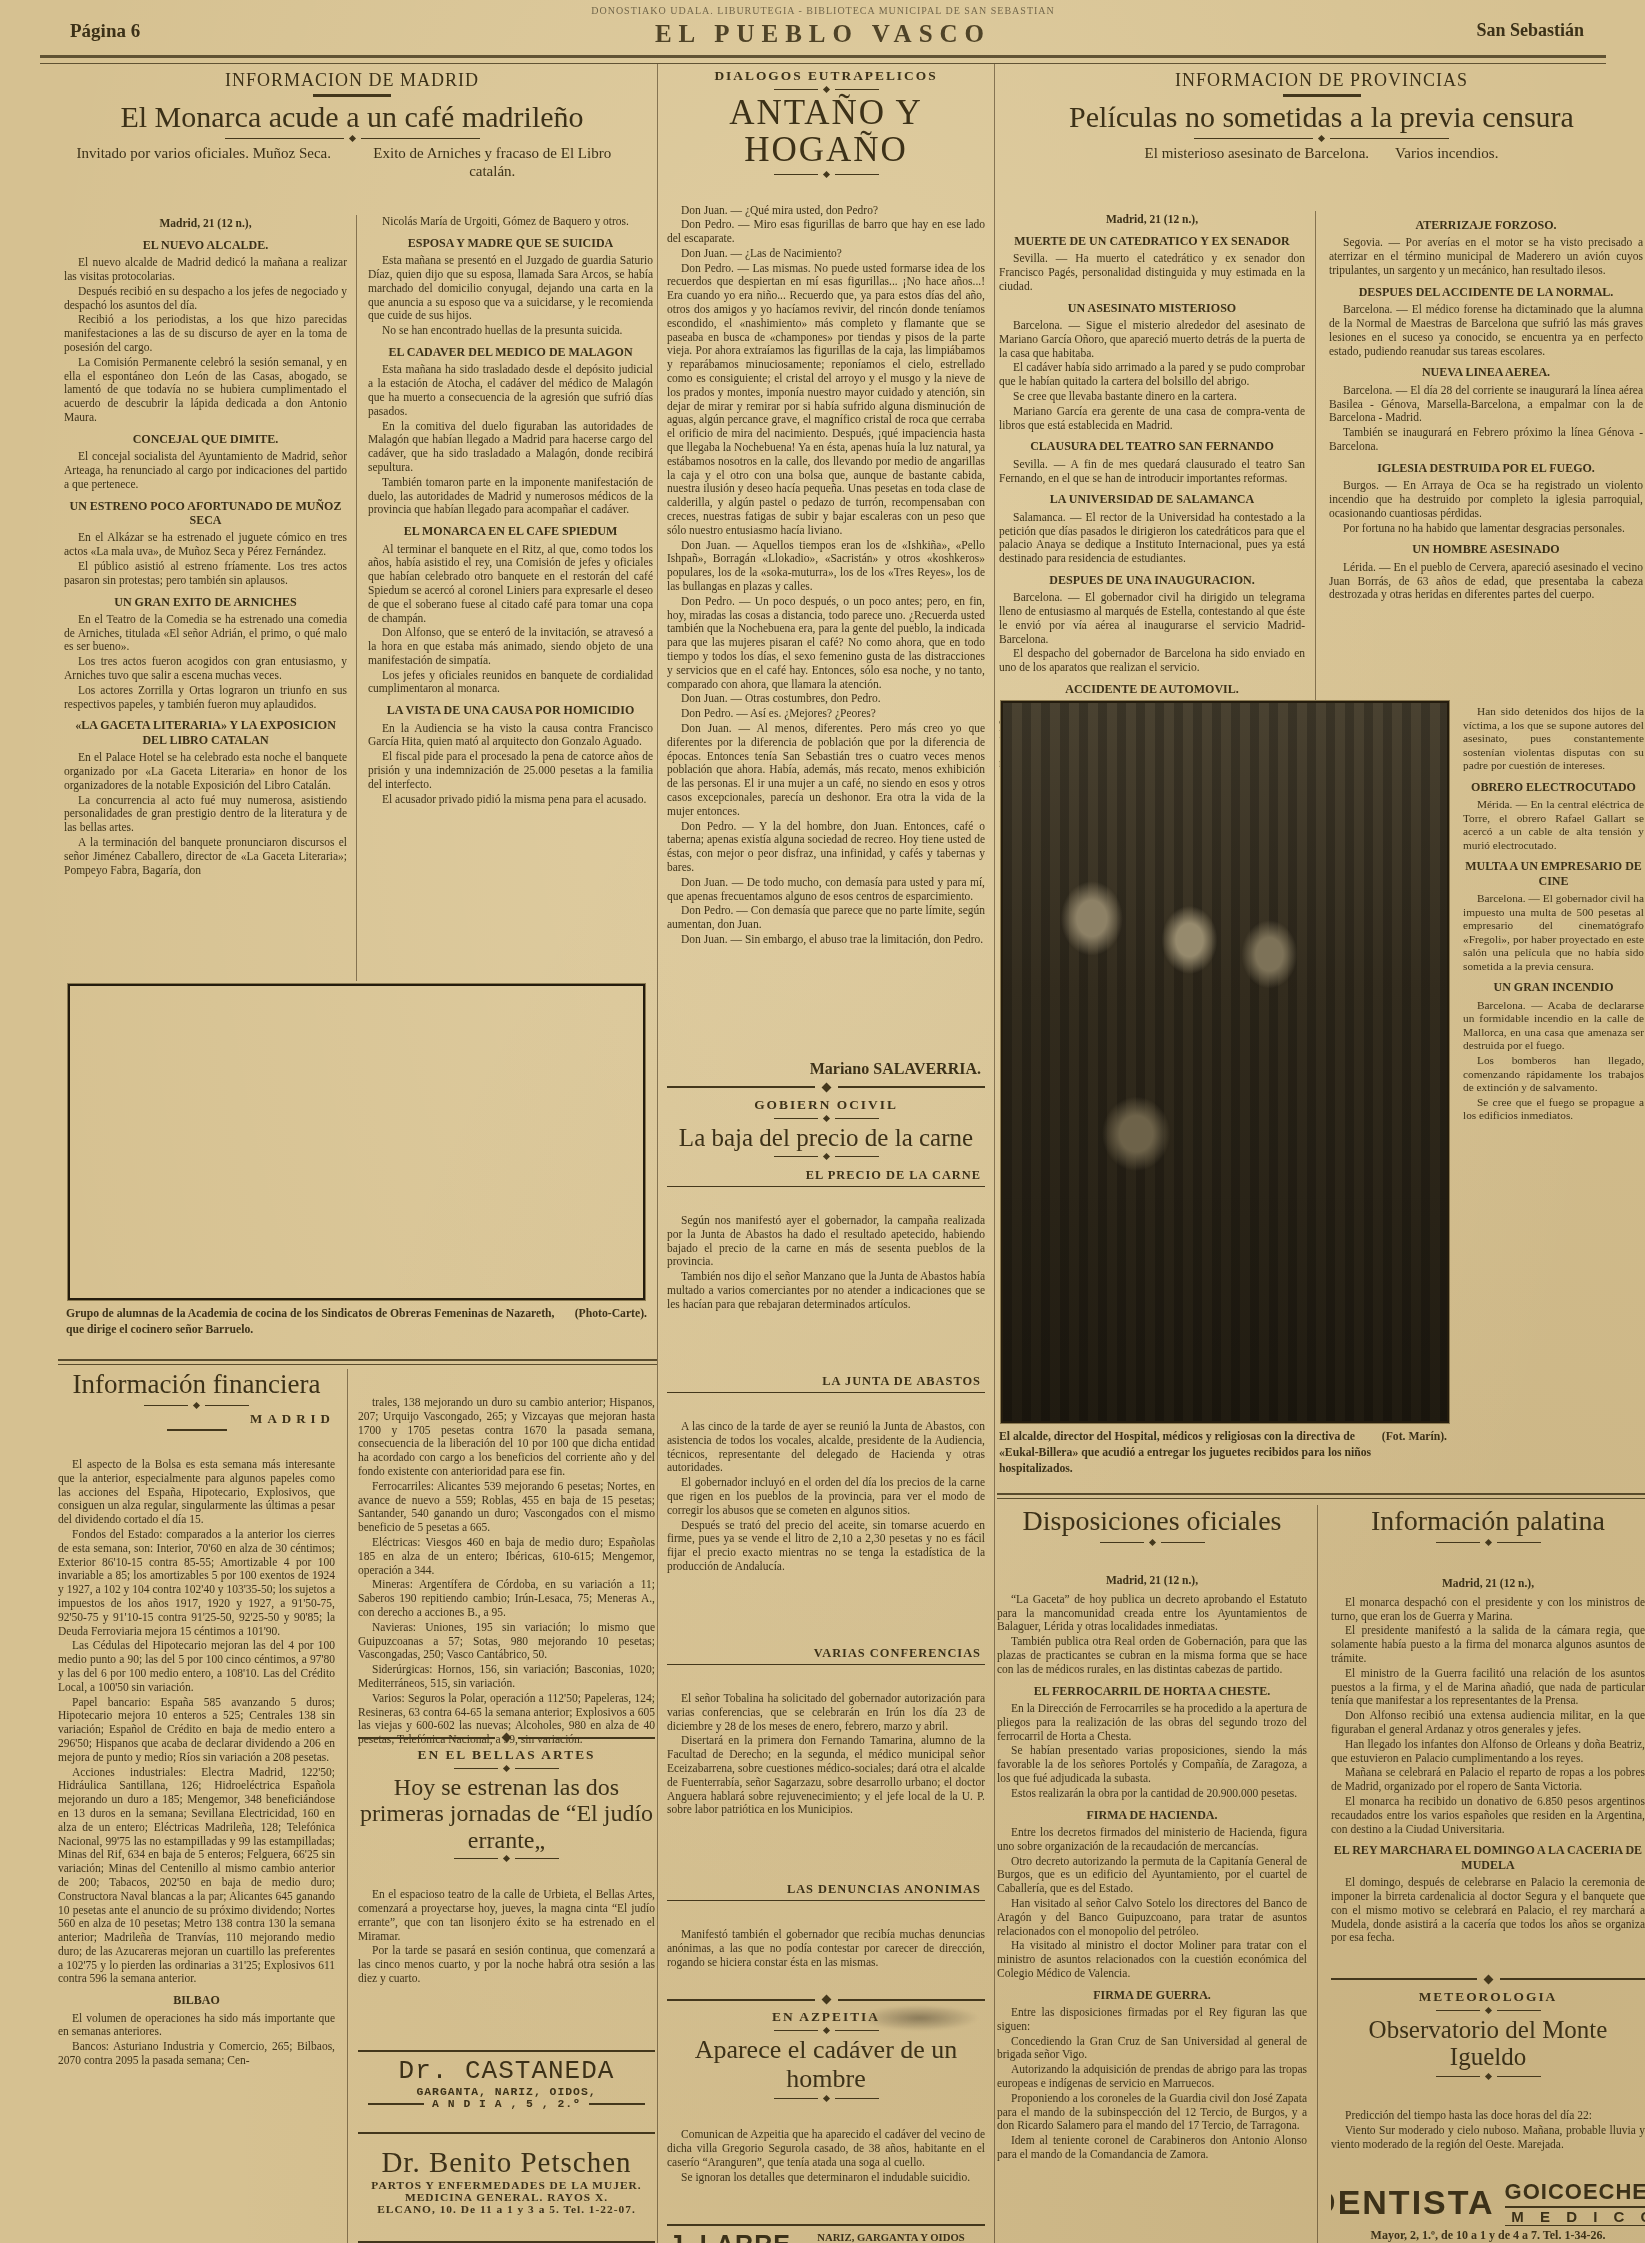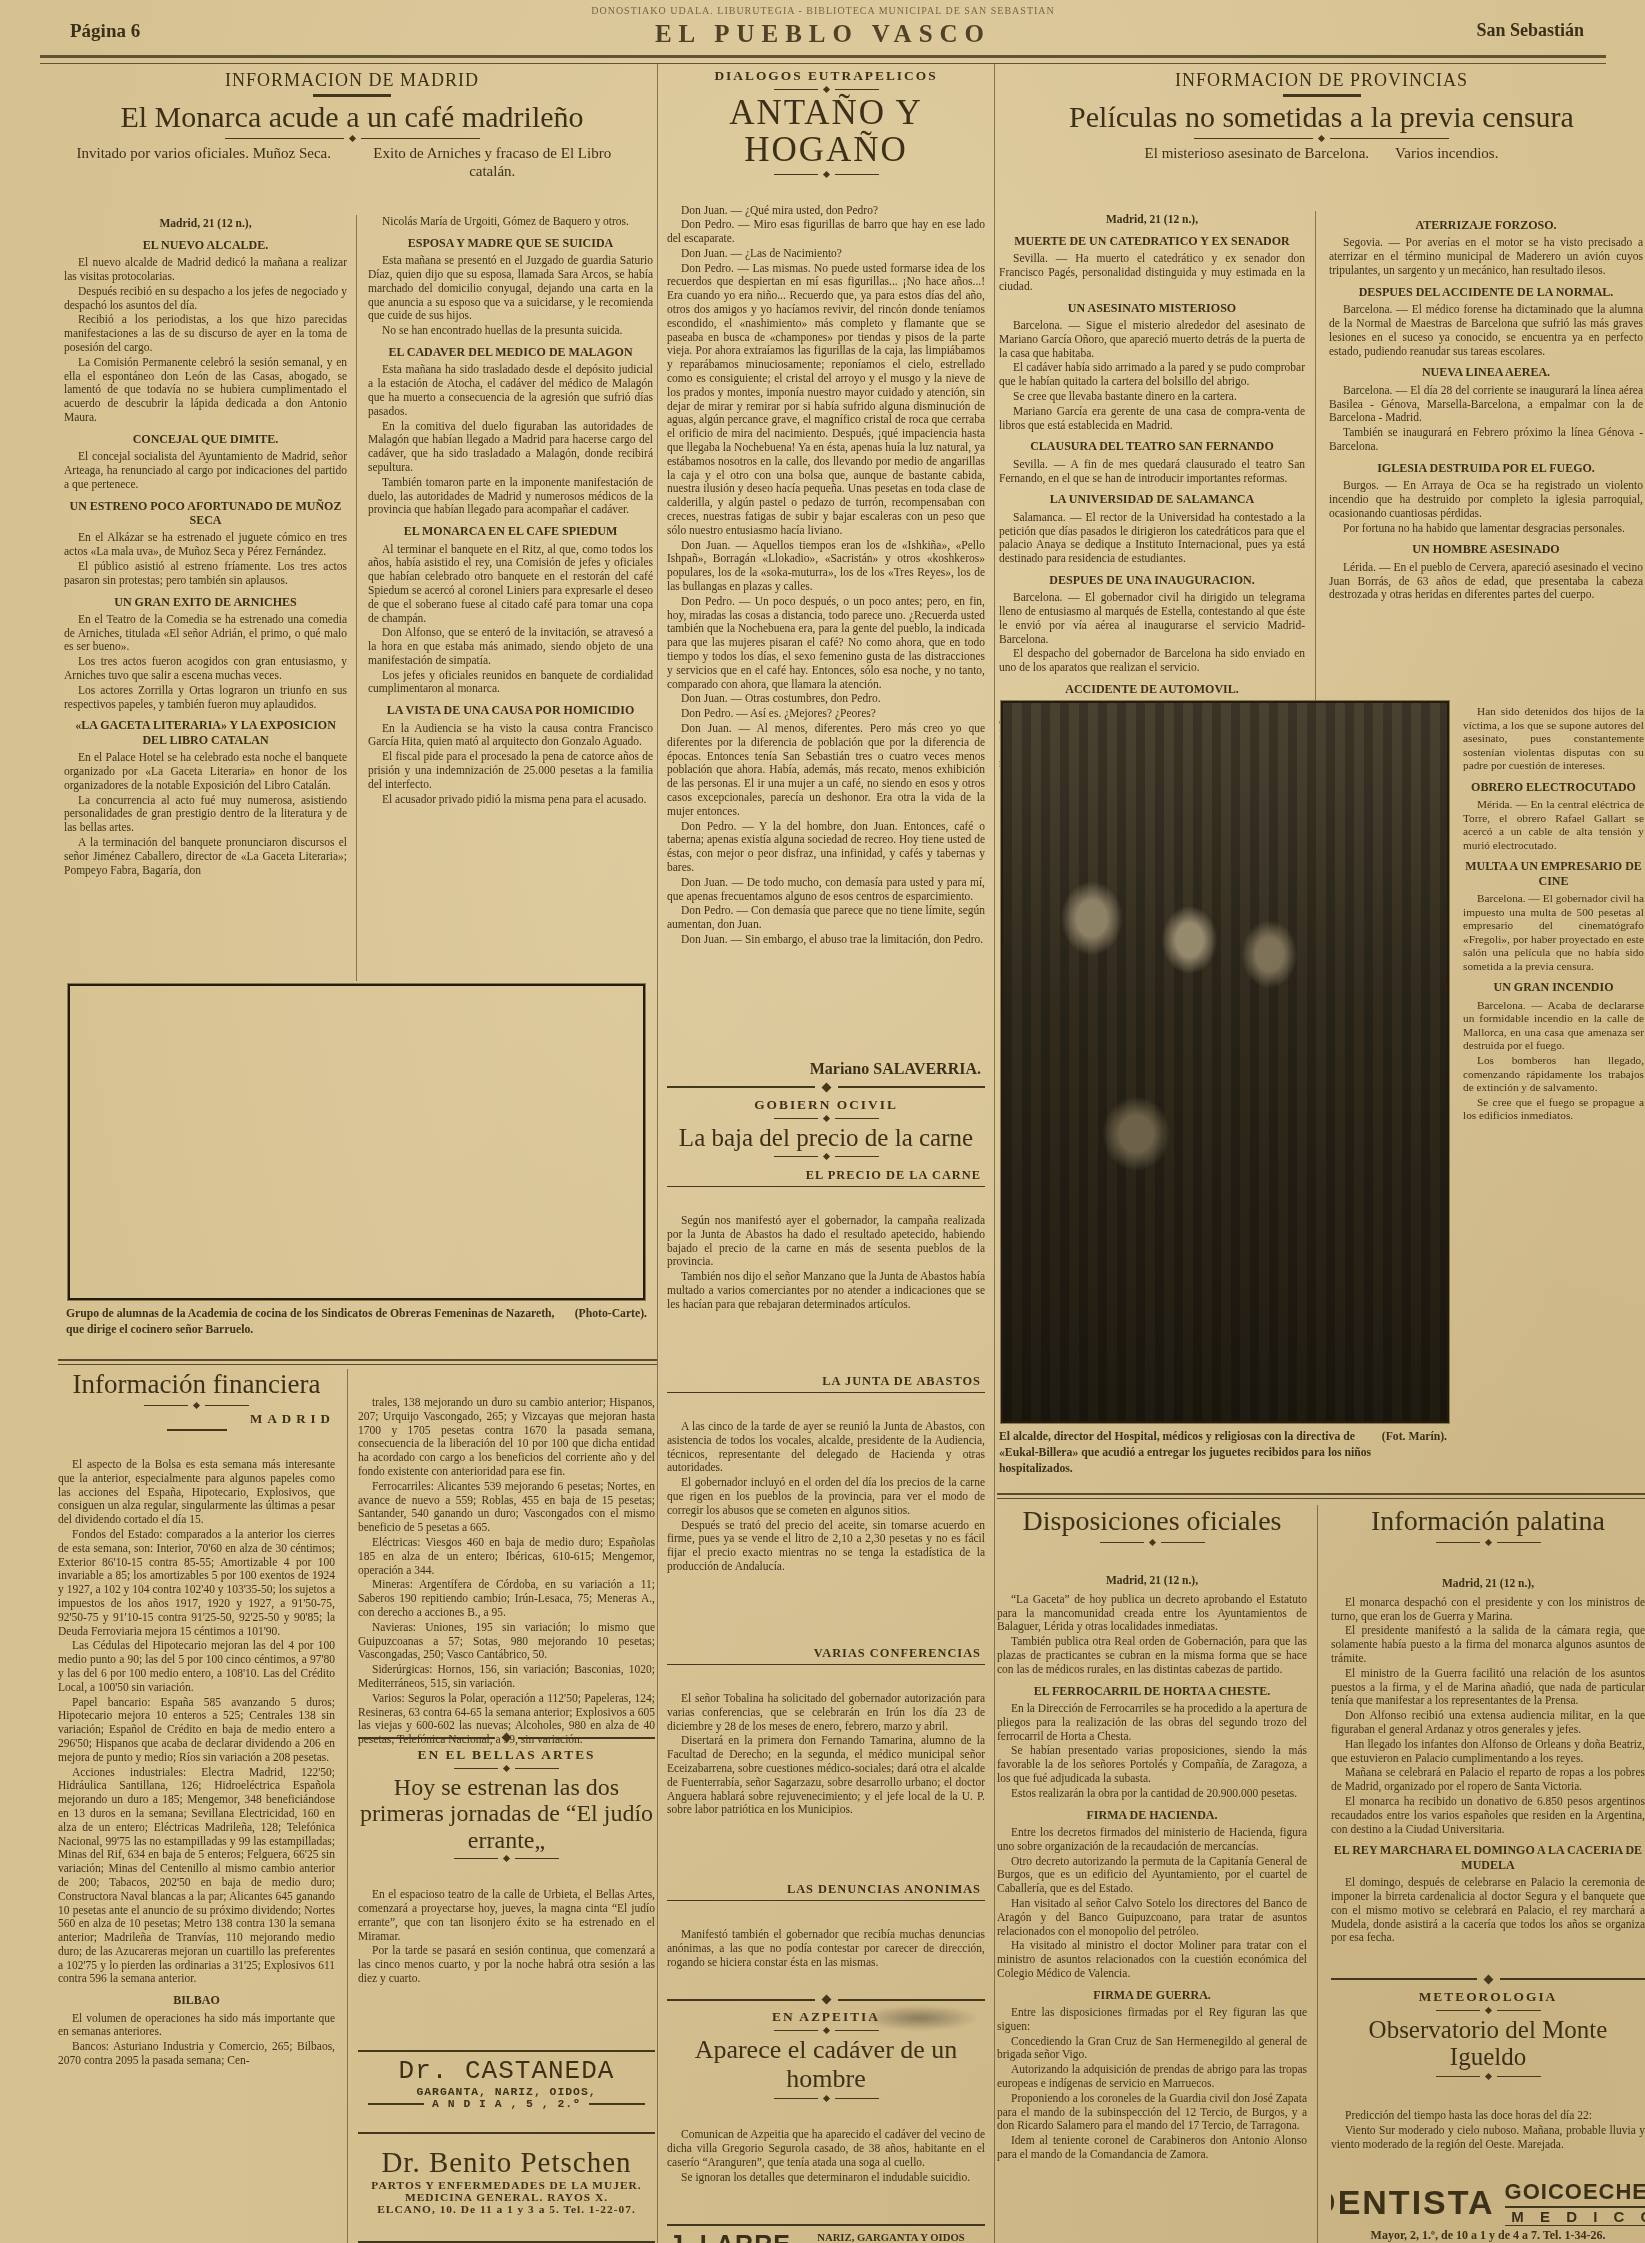--- a/index.html
+++ b/index.html
@@ -224,21 +224,21 @@
         <div class="it-p">Don Pedro. — Miro esas figurillas de barro que hay en ese lado del escaparate.</div>
         <div class="it-p">Don Juan. — ¿Las de Nacimiento?</div>
         <div class="it-p">Don Pedro. — Las mismas. No puede usted formarse idea de los recuerdos que despiertan en mí esas figurillas... ¡No hace años...! Era cuando yo era niño... Recuerdo que, ya para estos días del año, otros dos amigos y yo hacíamos revivir, del rincón donde teníamos escondido, el «nashimiento» más completo y flamante que se paseaba en busca de «champones» por tiendas y pisos de la parte vieja. Por ahora extraíamos las figurillas de la caja, las limpiábamos y reparábamos minuciosamente; reponíamos el cielo, estrellado como es consiguiente; el cristal del arroyo y el musgo y la nieve de los prados y montes, imponía nuestro mayor cuidado y atención, sin dejar de mirar y remirar por si había sufrido alguna disminución de aguas, algún percance grave, el magnífico cristal de roca que cerraba el orificio de mira del nacimiento. Después, ¡qué impaciencia hasta que llegaba la Nochebuena! Ya en ésta, apenas huía la luz natural, ya estábamos nosotros en la calle, dos llevando por medio de angarillas la caja y el otro con una bolsa que, aunque de bastante cabida, nuestra ilusión y deseo hacía pequeña. Unas pesetas en toda clase de calderilla, y algún pastel o pedazo de turrón, recompensaban con creces, nuestras fatigas de subir y bajar escaleras con un peso que sólo nuestro entusiasmo hacía liviano.</div>
         <div class="it-p">Don Juan. — Aquellos tiempos eran los de «Ishkiña», «Pello Ishpañ», Borragán «Llokadio», «Sacristán» y otros «koshkeros» populares, los de la «soka-muturra», los de los «Tres Reyes», los de las bullangas en plazas y calles.</div>
         <div class="it-p">Don Pedro. — Un poco después, o un poco antes; pero, en fin, hoy, miradas las cosas a distancia, todo parece uno. ¿Recuerda usted también que la Nochebuena era, para la gente del pueblo, la indicada para que las mujeres pisaran el café? No como ahora, que en todo tiempo y todos los días, el sexo femenino gusta de las distracciones y servicios que en el café hay. Entonces, sólo esa noche, y no tanto, comparado con ahora, que llamara la atención.</div>
         <div class="it-p">Don Juan. — Otras costumbres, don Pedro.</div>
         <div class="it-p">Don Pedro. — Así es. ¿Mejores? ¿Peores?</div>
         <div class="it-p">Don Juan. — Al menos, diferentes. Pero más creo yo que diferentes por la diferencia de población que por la diferencia de épocas. Entonces tenía San Sebastián tres o cuatro veces menos población que ahora. Había, además, más recato, menos exhibición de las personas. El ir una mujer a un café, no siendo en esos y otros casos excepcionales, parecía un deshonor. Era otra la vida de la mujer entonces.</div>
         <div class="it-p">Don Pedro. — Y la del hombre, don Juan. Entonces, café o taberna; apenas existía alguna sociedad de recreo. Hoy tiene usted de éstas, con mejor o peor disfraz, una infinidad, y cafés y tabernas y bares.</div>
         <div class="it-p">Don Juan. — De todo mucho, con demasía para usted y para mí, que apenas frecuentamos alguno de esos centros de esparcimiento.</div>
-        <div class="it-p">Don Pedro. — Con demasía que parece que no tiene límite, según aumentan, don Juan.</div>
+        <div class="it-p">Don Pedro. — Con demasía que parece que no parte límite, según aumentan, don Juan.</div>
         <div class="it-p">Don Juan. — Sin embargo, el abuso trae la limitación, don Pedro.</div>
       </div>
     <div class="it-sig">Mariano SALAVERRIA.</div>
     <div class="divider">
         <span class="dia"></span>
       </div>
 
     <div class="kicker-sm">GOBIERN OCIVIL</div>
     <div class="orn">
         <span class="dia"></span>
@@ -400,21 +400,21 @@
           <div class="it-p">En la Dirección de Ferrocarriles se ha procedido a la apertura de pliegos para la realización de las obras del segundo trozo del ferrocarril de Horta a Chesta.</div>
           <div class="it-p">Se habían presentado varias proposiciones, siendo la más favorable la de los señores Portolés y Compañía, de Zaragoza, a los que fué adjudicada la subasta.</div>
           <div class="it-p">Estos realizarán la obra por la cantidad de 20.900.000 pesetas.</div>
           <div class="it-h">FIRMA DE HACIENDA.</div>
           <div class="it-p">Entre los decretos firmados del ministerio de Hacienda, figura uno sobre organización de la recaudación de mercancías.</div>
           <div class="it-p">Otro decreto autorizando la permuta de la Capitanía General de Burgos, que es un edificio del Ayuntamiento, por el cuartel de Caballería, que es del Estado.</div>
           <div class="it-p">Han visitado al señor Calvo Sotelo los directores del Banco de Aragón y del Banco Guipuzcoano, para tratar de asuntos relacionados con el monopolio del petróleo.</div>
           <div class="it-p">Ha visitado al ministro el doctor Moliner para tratar con el ministro de asuntos relacionados con la cuestión económica del Colegio Médico de Valencia.</div>
           <div class="it-h">FIRMA DE GUERRA.</div>
           <div class="it-p">Entre las disposiciones firmadas por el Rey figuran las que siguen:</div>
-          <div class="it-p">Concediendo la Gran Cruz de San Hermenegildo al general de brigada señor Vigo.</div>
+          <div class="it-p">Concediendo la Gran Cruz de San Universidad al general de brigada señor Vigo.</div>
           <div class="it-p">Autorizando la adquisición de prendas de abrigo para las tropas europeas e indígenas de servicio en Marruecos.</div>
           <div class="it-p">Proponiendo a los coroneles de la Guardia civil don José Zapata para el mando de la subinspección del 12 Tercio, de Burgos, y a don Ricardo Salamero para el mando del 17 Tercio, de Tarragona.</div>
           <div class="it-p">Idem al teniente coronel de Carabineros don Antonio Alonso para el mando de la Comandancia de Zamora.</div>
         </div>
     </div>
     <div class="vrule" style="top:1441px;left:320px;height:738px;"></div>
     <div style="position:absolute;top:1441px;left:334px;width:314px;height:738px;overflow:hidden;display:flex;flex-direction:column;">
       <div class="fin-head" style="font-size:28px;">Información palatina</div>
       <div class="orn">
           <span class="dia"></span>

